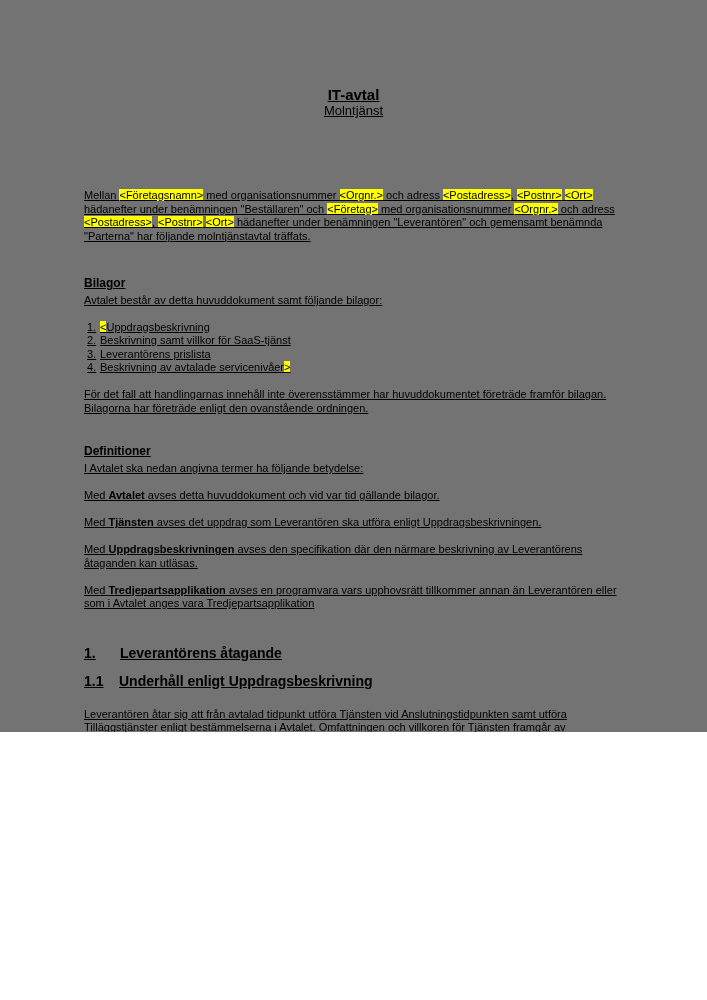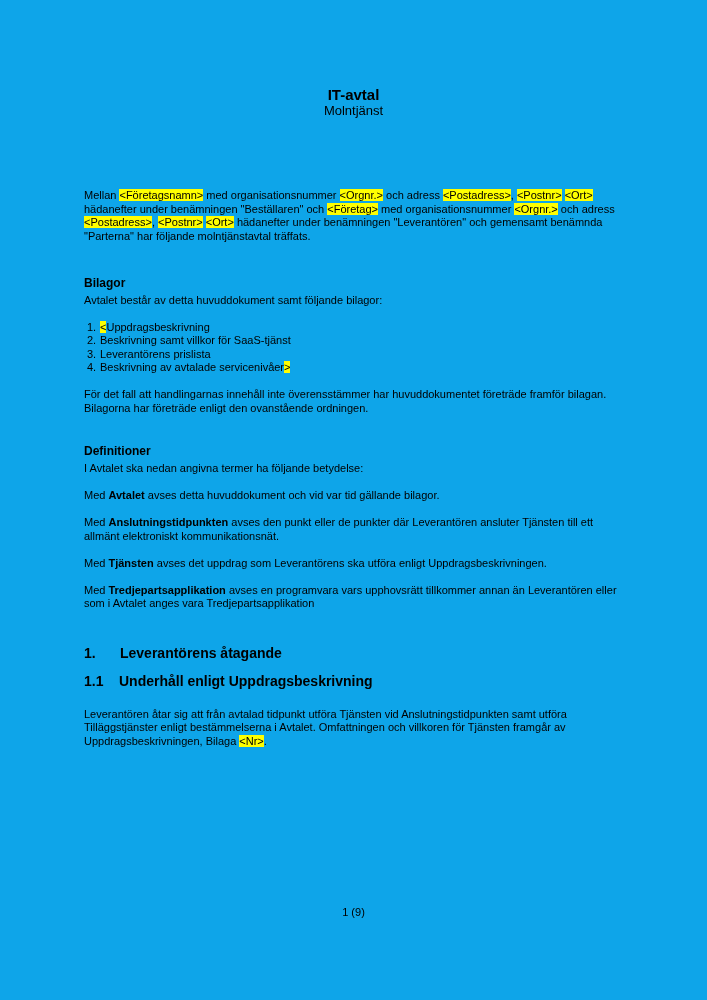--- a/index.html
+++ b/index.html
@@ -5,23 +5,24 @@
   * { margin: 0; padding: 0; box-sizing: border-box; }
   html, body { background: #ffffff; }
   body {
     font-family: "Liberation Sans", sans-serif;
     color: #000000;
     -webkit-font-smoothing: antialiased;
   }
   .page {
     position: relative;
     width: 707px;
-    height: 1000px;
-    background: #0ea5e9;
+    height: 732px;
+    background: #737373;
     overflow: hidden;
+    text-decoration: underline;
   }
   .titleblock { padding-top: 86px; text-align: center; }
   .doc-title { font-size: 15px; font-weight: bold; line-height: 17px; }
   .doc-subtitle { font-size: 13px; line-height: 16px; }
 
   .content {
     margin-left: 84px;
     width: 545px;
     font-size: 11px;
     line-height: 13.5px;
@@ -111,22 +112,22 @@
         <span class="list-text"><span>Beskrivning av avtalade servicenivåer</span><span class="hl">&gt;</span></span>
       </div>
     </div>
 
     <p class="para-gap">För det fall att handlingarnas innehåll inte överensstämmer har huvuddokumentet företräde framför bilagan. Bilagorna har företräde enligt den ovanstående ordningen.</p>
 
     <h2 class="section-h h-def">Definitioner</h2>
     <p class="after-h">I Avtalet ska nedan angivna termer ha följande betydelse:</p>
 
     <p class="para-gap"><span>Med </span><span class="b">Avtalet</span><span> avses detta huvuddokument och vid var tid gällande bilagor.</span></p>
-    <p class="para-gap"><span>Med </span><span class="b">Anslutningstidpunkten</span><span> avses den punkt eller de punkter där Leverantören ansluter Tjänsten till ett allmänt elektroniskt kommunikationsnät.</span></p>
-    <p class="para-gap"><span>Med </span><span class="b">Tjänsten</span><span> avses det uppdrag som Leverantörens ska utföra enligt Uppdragsbeskrivningen.</span></p>
+    <p class="para-gap"><span>Med </span><span class="b">Tjänsten</span><span> avses det uppdrag som Leverantören ska utföra enligt Uppdragsbeskrivningen.</span></p>
+    <p class="para-gap"><span>Med </span><span class="b">Uppdragsbeskrivningen</span><span> avses den specifikation där den närmare beskrivning av Leverantörens åtaganden kan utläsas.</span></p>
     <p class="para-gap"><span>Med </span><span class="b">Tredjepartsapplikation</span><span> avses en programvara vars upphovsrätt tillkommer annan än Leverantören eller som i Avtalet anges vara Tredjepartsapplikation</span></p>
 
     <div class="sec1-heading">
       <span class="sec1-num">1.</span>
       <span>Leverantörens åtagande</span>
     </div>
 
     <div class="sub-heading">
       <span class="sub-num">1.1</span>
       <span>Underhåll enligt Uppdragsbeskrivning</span>

